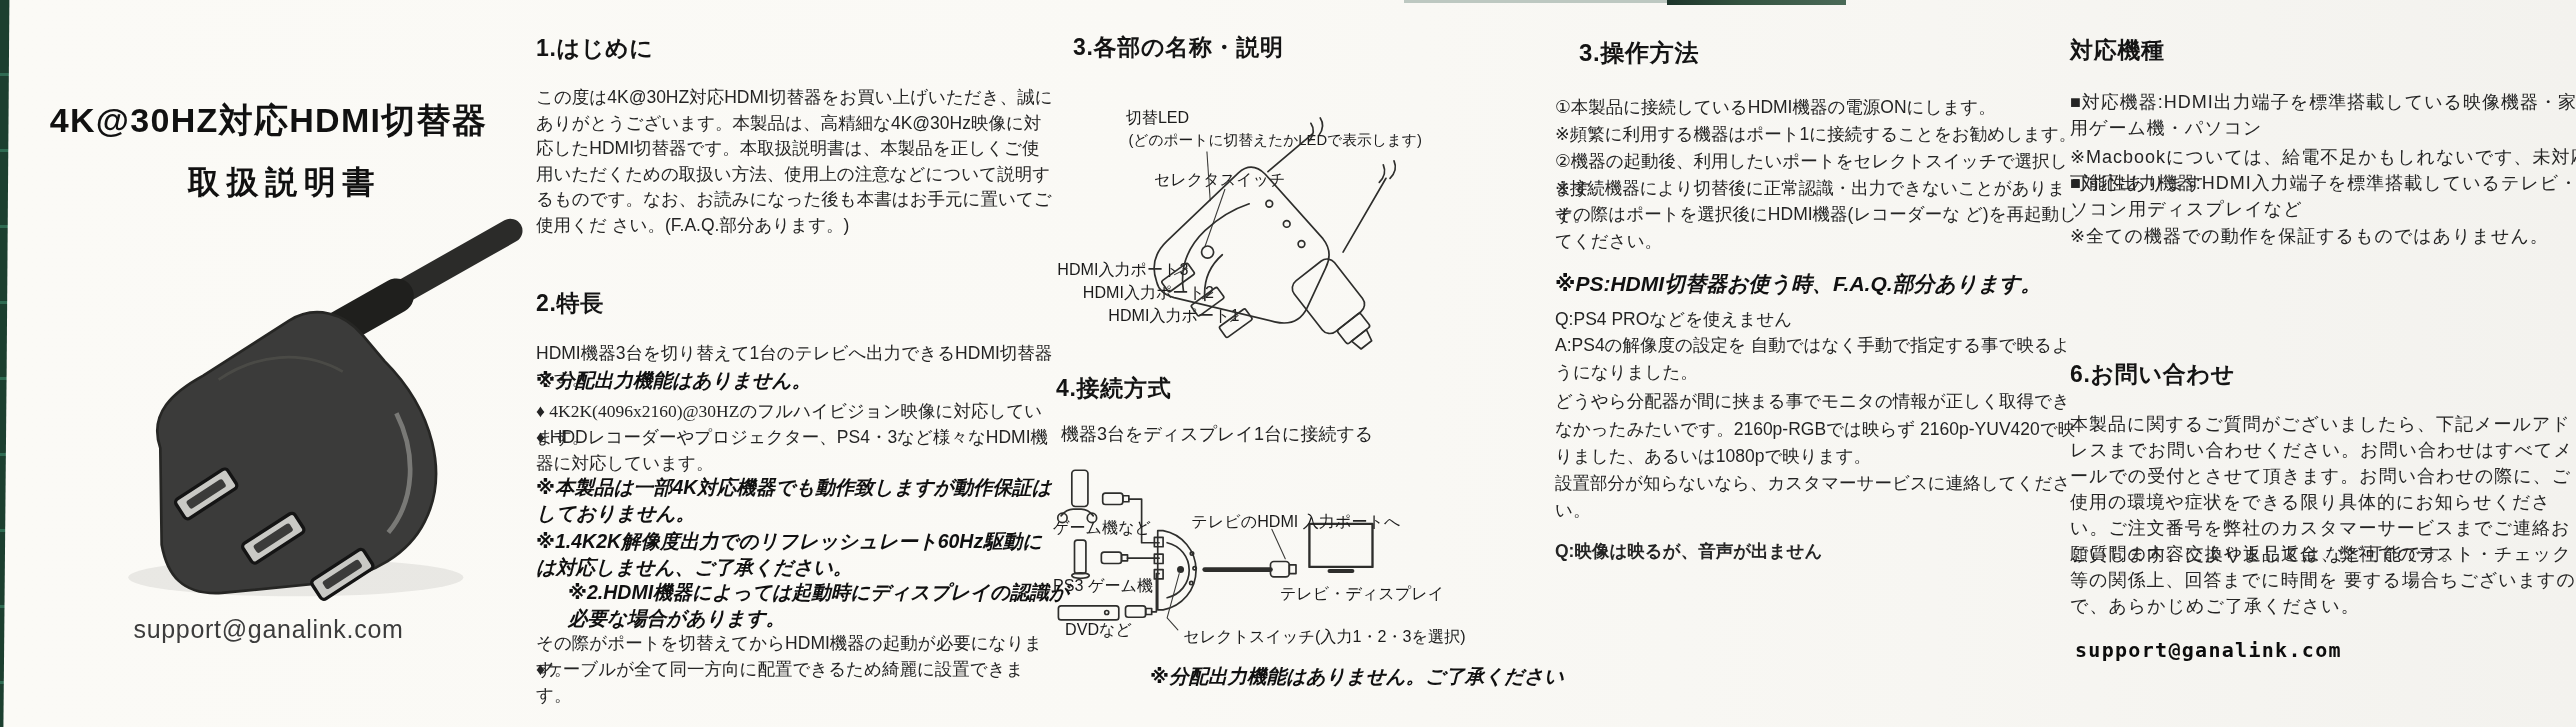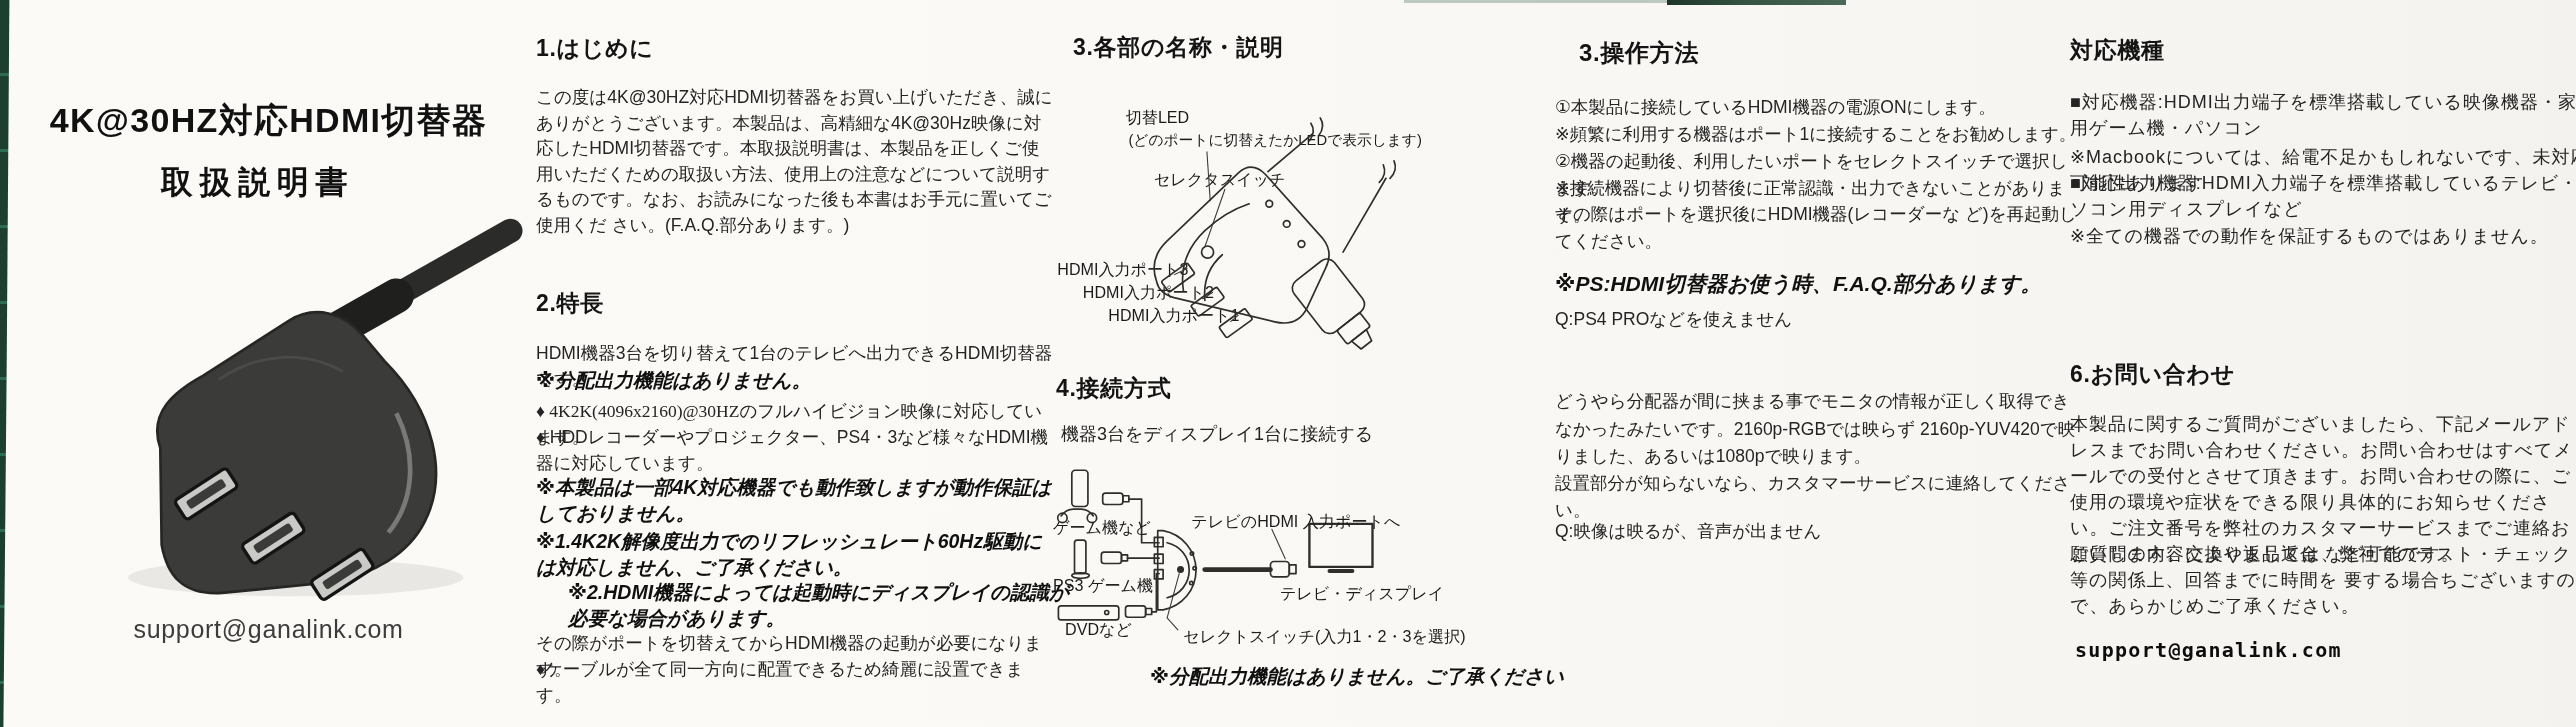--- a/index.html
+++ b/index.html
@@ -41,21 +41,21 @@
 
 <div class="page">
 
   <div class="mat-left"></div>
   <div class="mat-top-a"></div>
   <div class="mat-top-b"></div>
   <div class="fold" style="left:1532px"></div>
   <div class="fold" style="left:2058px"></div>
 
   <div class="title" style="left:47px;top:98px;width:443px;font-size:34px;letter-spacing:1.3px;">4K@30HZ対応HDMI切替器</div>
-  <div class="title" style="left:36px;top:161px;width:443px;font-size:32px;letter-spacing:6.7px;">取扱説明書</div>
+  <div class="title" style="left:63px;top:161px;width:443px;font-size:32px;letter-spacing:6.7px;">取扱説明書</div>
 
   <svg style="left:81px;top:212px;width:443px;height:389px" viewBox="0 0 660 580">
     <ellipse cx="320" cy="545" rx="250" ry="28" fill="#000" opacity="0.07"></ellipse>
 
     <path d="M345 195 L640 28" stroke="#2b2b29" stroke-width="36" stroke-linecap="round" fill="none"></path>
     <path d="M352 192 L470 125" stroke="#1f1f1d" stroke-width="52" stroke-linecap="round" fill="none"></path>
 
     <path d="M118 352 C100 300 138 268 182 244 L310 162 C348 138 392 150 420 184 L452 222
              C526 296 548 392 512 462 C488 510 436 540 372 552 L210 568
              C150 572 128 540 120 496 Z" fill="#3b3b3a" stroke="#262624" stroke-width="4"></path>
@@ -205,23 +205,24 @@
   <div class="t b note" style="left:1150px;top:663px;width:470px;">※分配出力機能はありません。ご了承ください</div>
 
   <div class="h" style="left:1579px;top:39px;font-size:24px;">3.操作方法</div>
   <div class="t" style="left:1555px;top:94px;width:524px;line-height:27px;">①本製品に接続しているHDMI機器の電源ONにします。</div>
   <div class="t" style="left:1555px;top:121px;width:524px;line-height:27px;">※頻繁に利用する機器はポート1に接続することをお勧めします。</div>
   <div class="t" style="left:1555px;top:148px;width:524px;line-height:27px;">②機器の起動後、利用したいポートをセレクトスイッチで選択します。</div>
   <div class="t" style="left:1555px;top:175px;width:524px;line-height:27px;">※接続機器により切替後に正常認識・出力できないことがあります。</div>
   <div class="t" style="left:1555px;top:201px;width:524px;line-height:27px;">その際はポートを選択後にHDMI機器(レコーダーな ど)を再起動してください。</div>
   <div class="t b note" style="left:1555px;top:271px;width:524px;font-size:21px;">※PS:HDMI切替器お使う時、F.A.Q.部分あります。</div>
   <div class="t" style="left:1555px;top:306px;width:524px;line-height:27px;">Q:PS4 PROなどを使えません</div>
+  <div class="t" style="left:1555px;top:332px;width:524px;line-height:27px;">A:PS4の解像度の設定を 自動ではなく手動で指定する事で映るようになりました。</div>
   <div class="t" style="left:1555px;top:388px;width:524px;line-height:27.5px;">どうやら分配器が間に挟まる事でモニタの情報が正しく取得できなかったみたいです。2160p-RGBでは映らず 2160p-YUV420で映りました、あるいは1080pで映ります。</div>
   <div class="t" style="left:1555px;top:470px;width:524px;line-height:27px;">設置部分が知らないなら、カスタマーサービスに連絡してください。</div>
-  <div class="t" style="left:1555px;top:518px;width:524px;line-height:27px;">Q:映像は映るが、音声が出ません</div>
+  <div class="t" style="left:1555px;top:538px;width:524px;line-height:27px;font-weight:bold;">Q:映像は映るが、音声が出ません</div>
 
   <div class="h" style="left:2070px;top:37px;">対応機種</div>
   <div class="t c5" style="left:2070px;top:89px;width:531px;">■対応機器:HDMI出力端子を標準搭載している映像機器・家庭用ゲーム機・パソコン</div>
   <div class="t c5" style="left:2070px;top:144px;width:531px;">※Macbookについては、給電不足かもしれないです、未対応可能性あります</div>
   <div class="t c5" style="left:2070px;top:170px;width:531px;">■対応出力機器:HDMI入力端子を標準搭載しているテレビ・パソコン用ディスプレイなど</div>
   <div class="t c5" style="left:2070px;top:223px;width:531px;">※全ての機器での動作を保証するものではありません。</div>
 
   <div class="h" style="left:2070px;top:361px;">6.お問い合わせ</div>
   <div class="t c5" style="left:2070px;top:411px;width:517px;">本製品に関するご質問がございましたら、下記メールアドレスまでお問い合わせください。お問い合わせはすべてメールでの受付とさせて頂きます。お問い合わせの際に、ご使用の環境や症状をできる限り具体的にお知らせください。ご注文番号を弊社のカスタマーサービスまでご連絡お願いします。交換や返品返金 など可能です。</div>
   <div class="t c5" style="left:2070px;top:541px;width:517px;">ご質問の内容によりましては、弊社でのテスト・チェック等の関係上、回答までに時間を 要する場合ちございますので、あらかじめご了承ください。</div>

